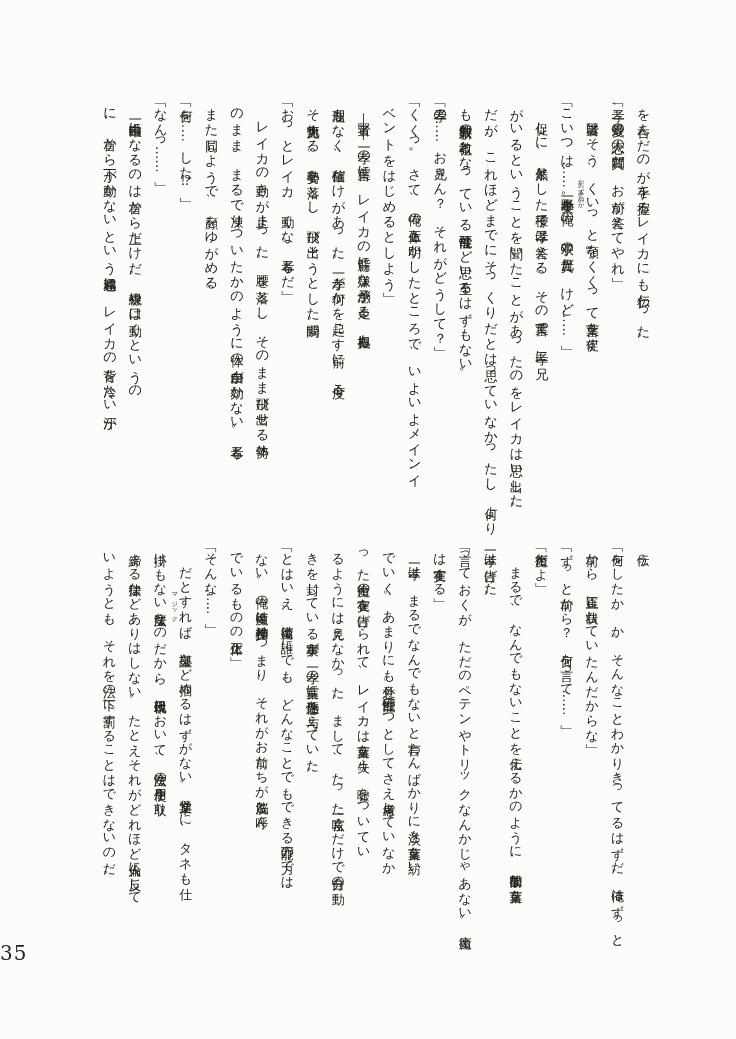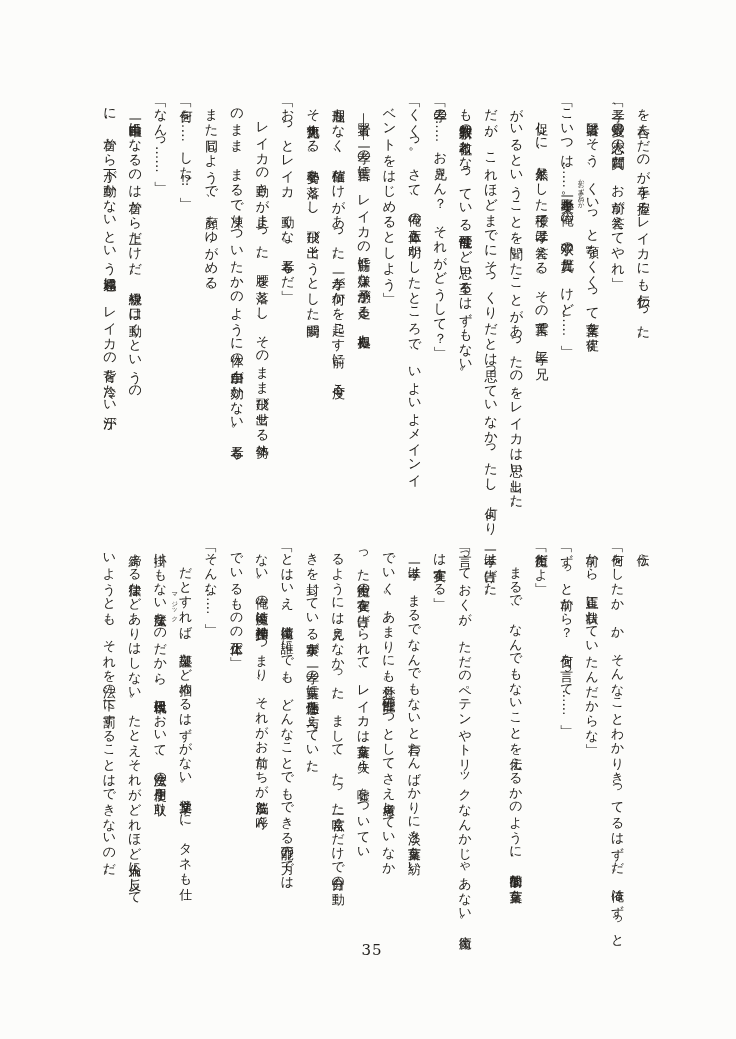--- a/index.html
+++ b/index.html
@@ -55,25 +55,23 @@
     writing-mode: vertical-rl;
     text-orientation: upright;
     white-space: nowrap;
     color: #33312c;
   }
   .page-number {
     position: absolute;
     top: 941px;
     left: 0;
     right: 8px;
-    text-align: center;
-    font-size: 15px;
+    font-size: 20px;
     letter-spacing: 1px;
     color: #24221e;
-    padding-left: 16px;
   }
 </style>
 </head>
 <body>
 
 <div class="page">
 
   <div class="vblock vblock-top">
       <div class="tline">を呑んだのが手を握るレイカにも伝わった。</div>
       <div class="tline">「孝二、最愛の恋人の質問だ。お前が答えてやれ」</div>

